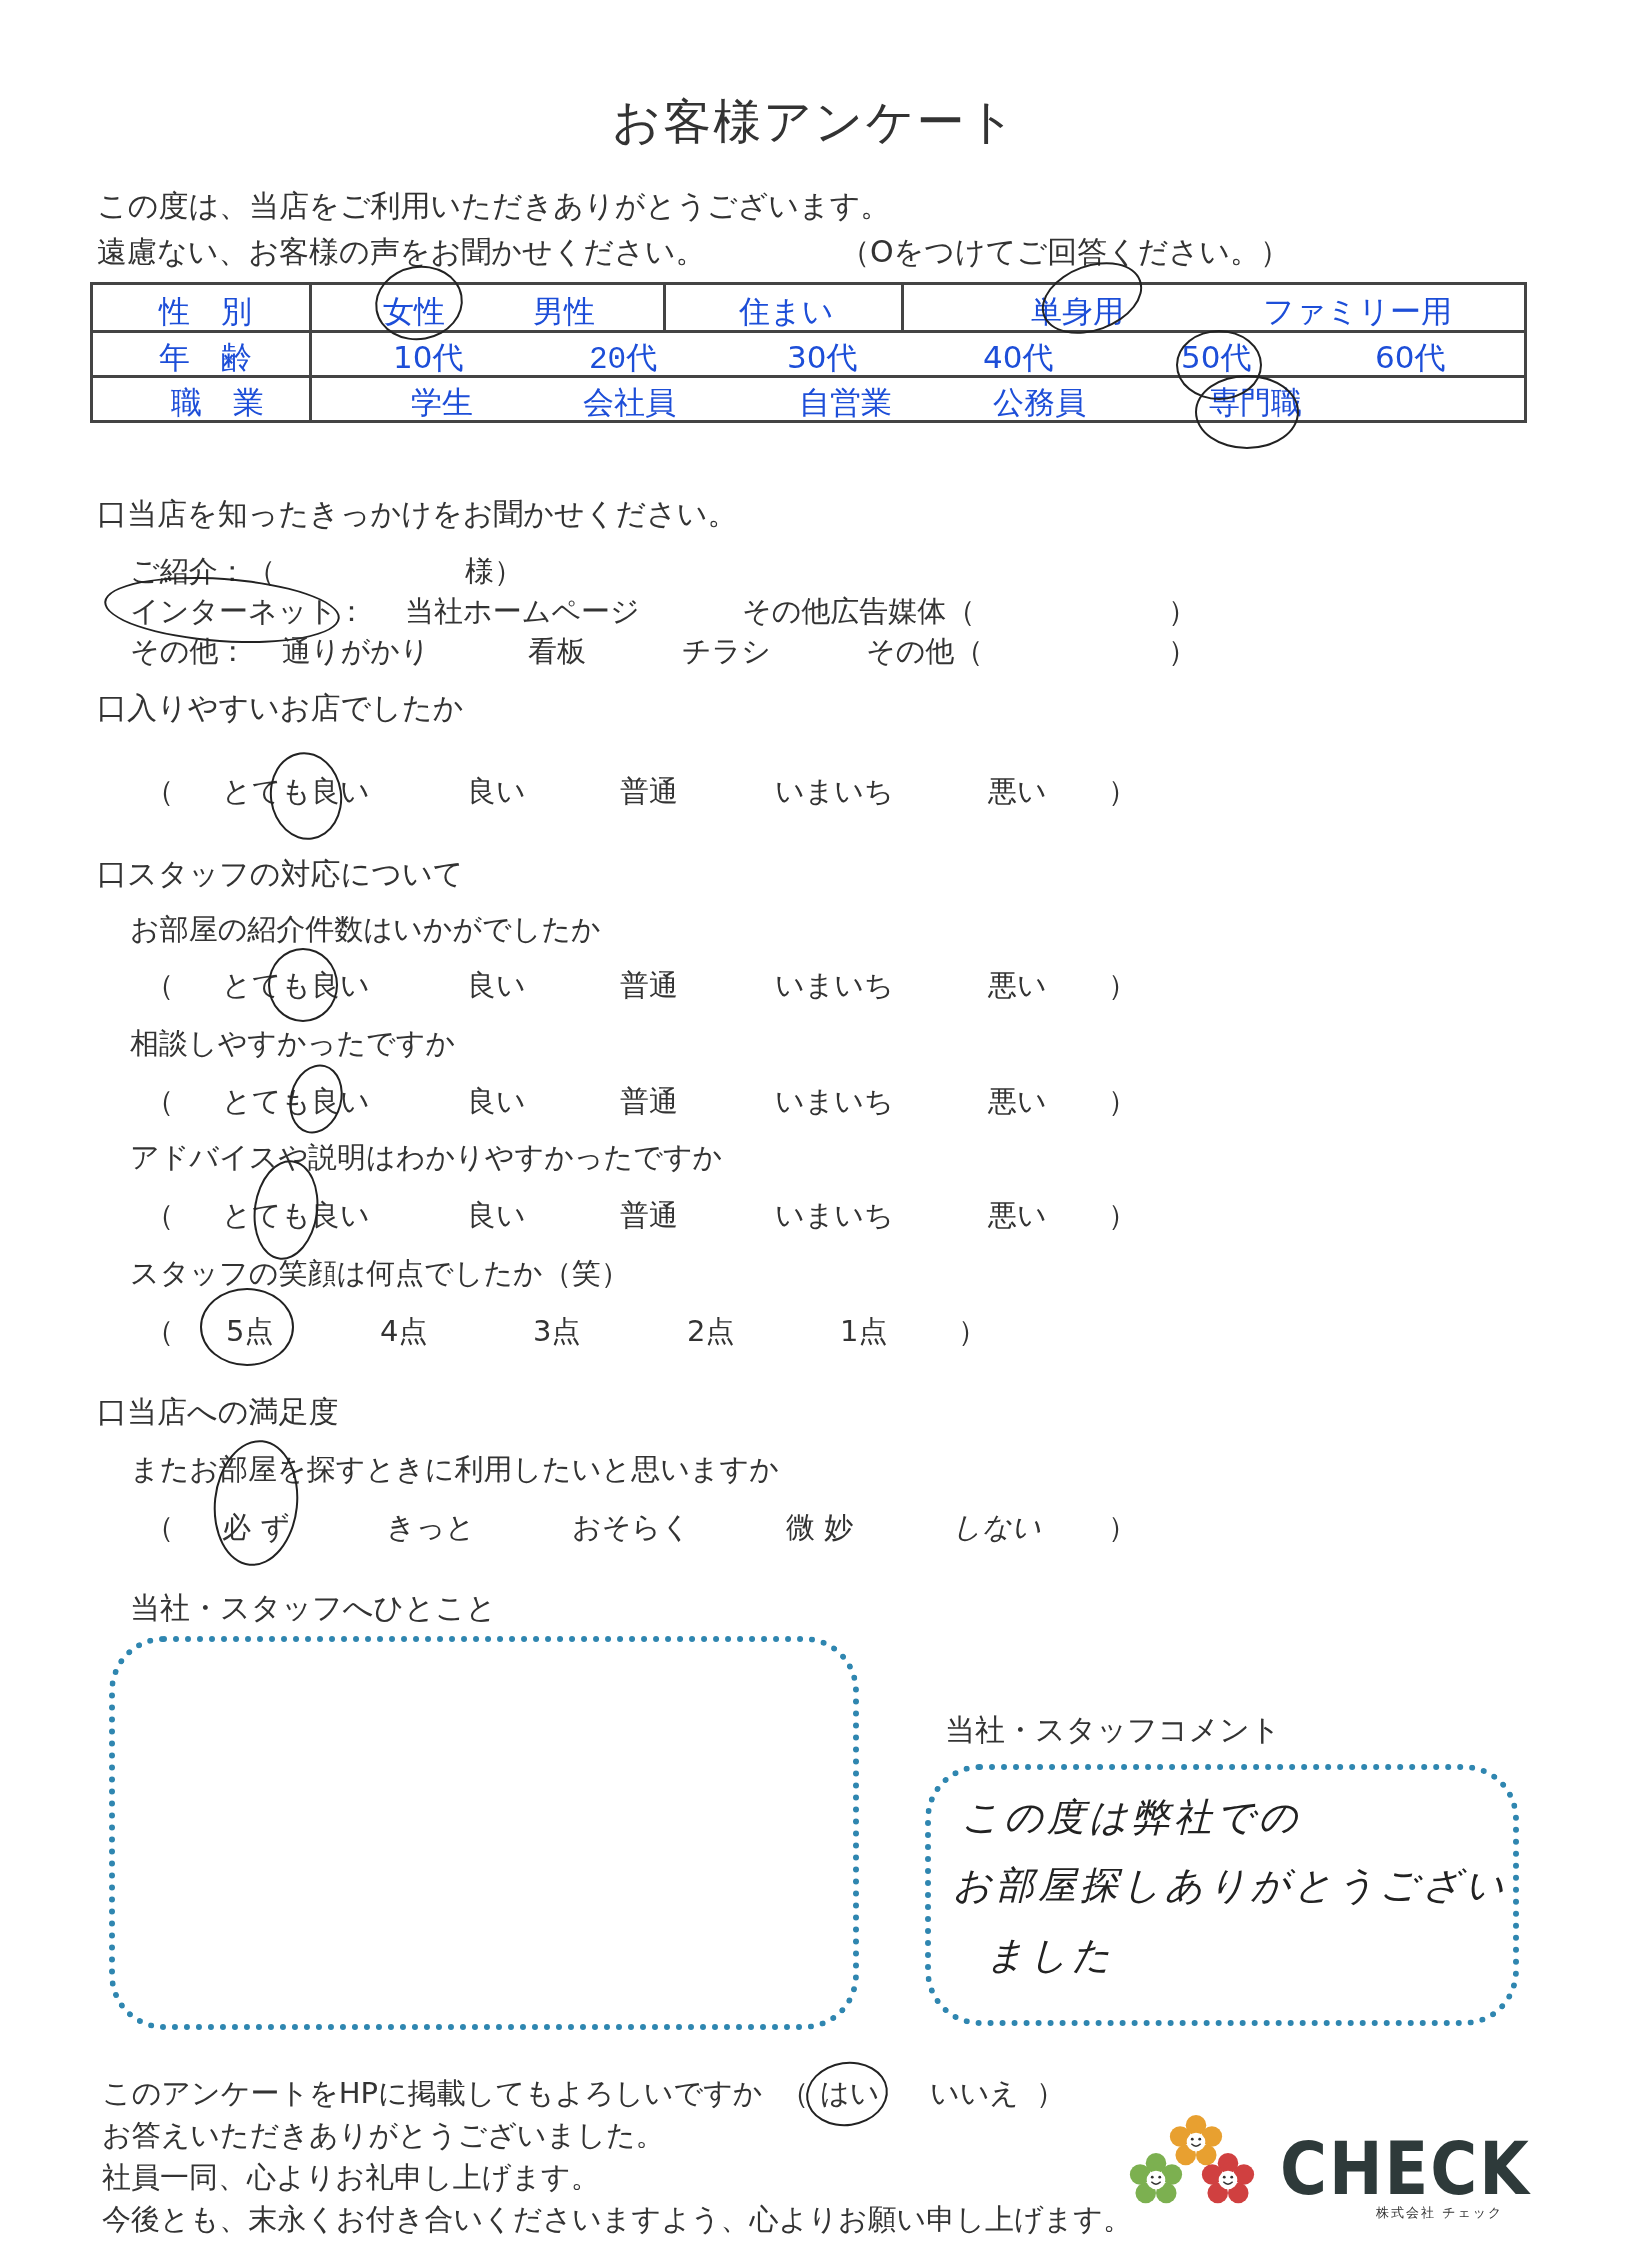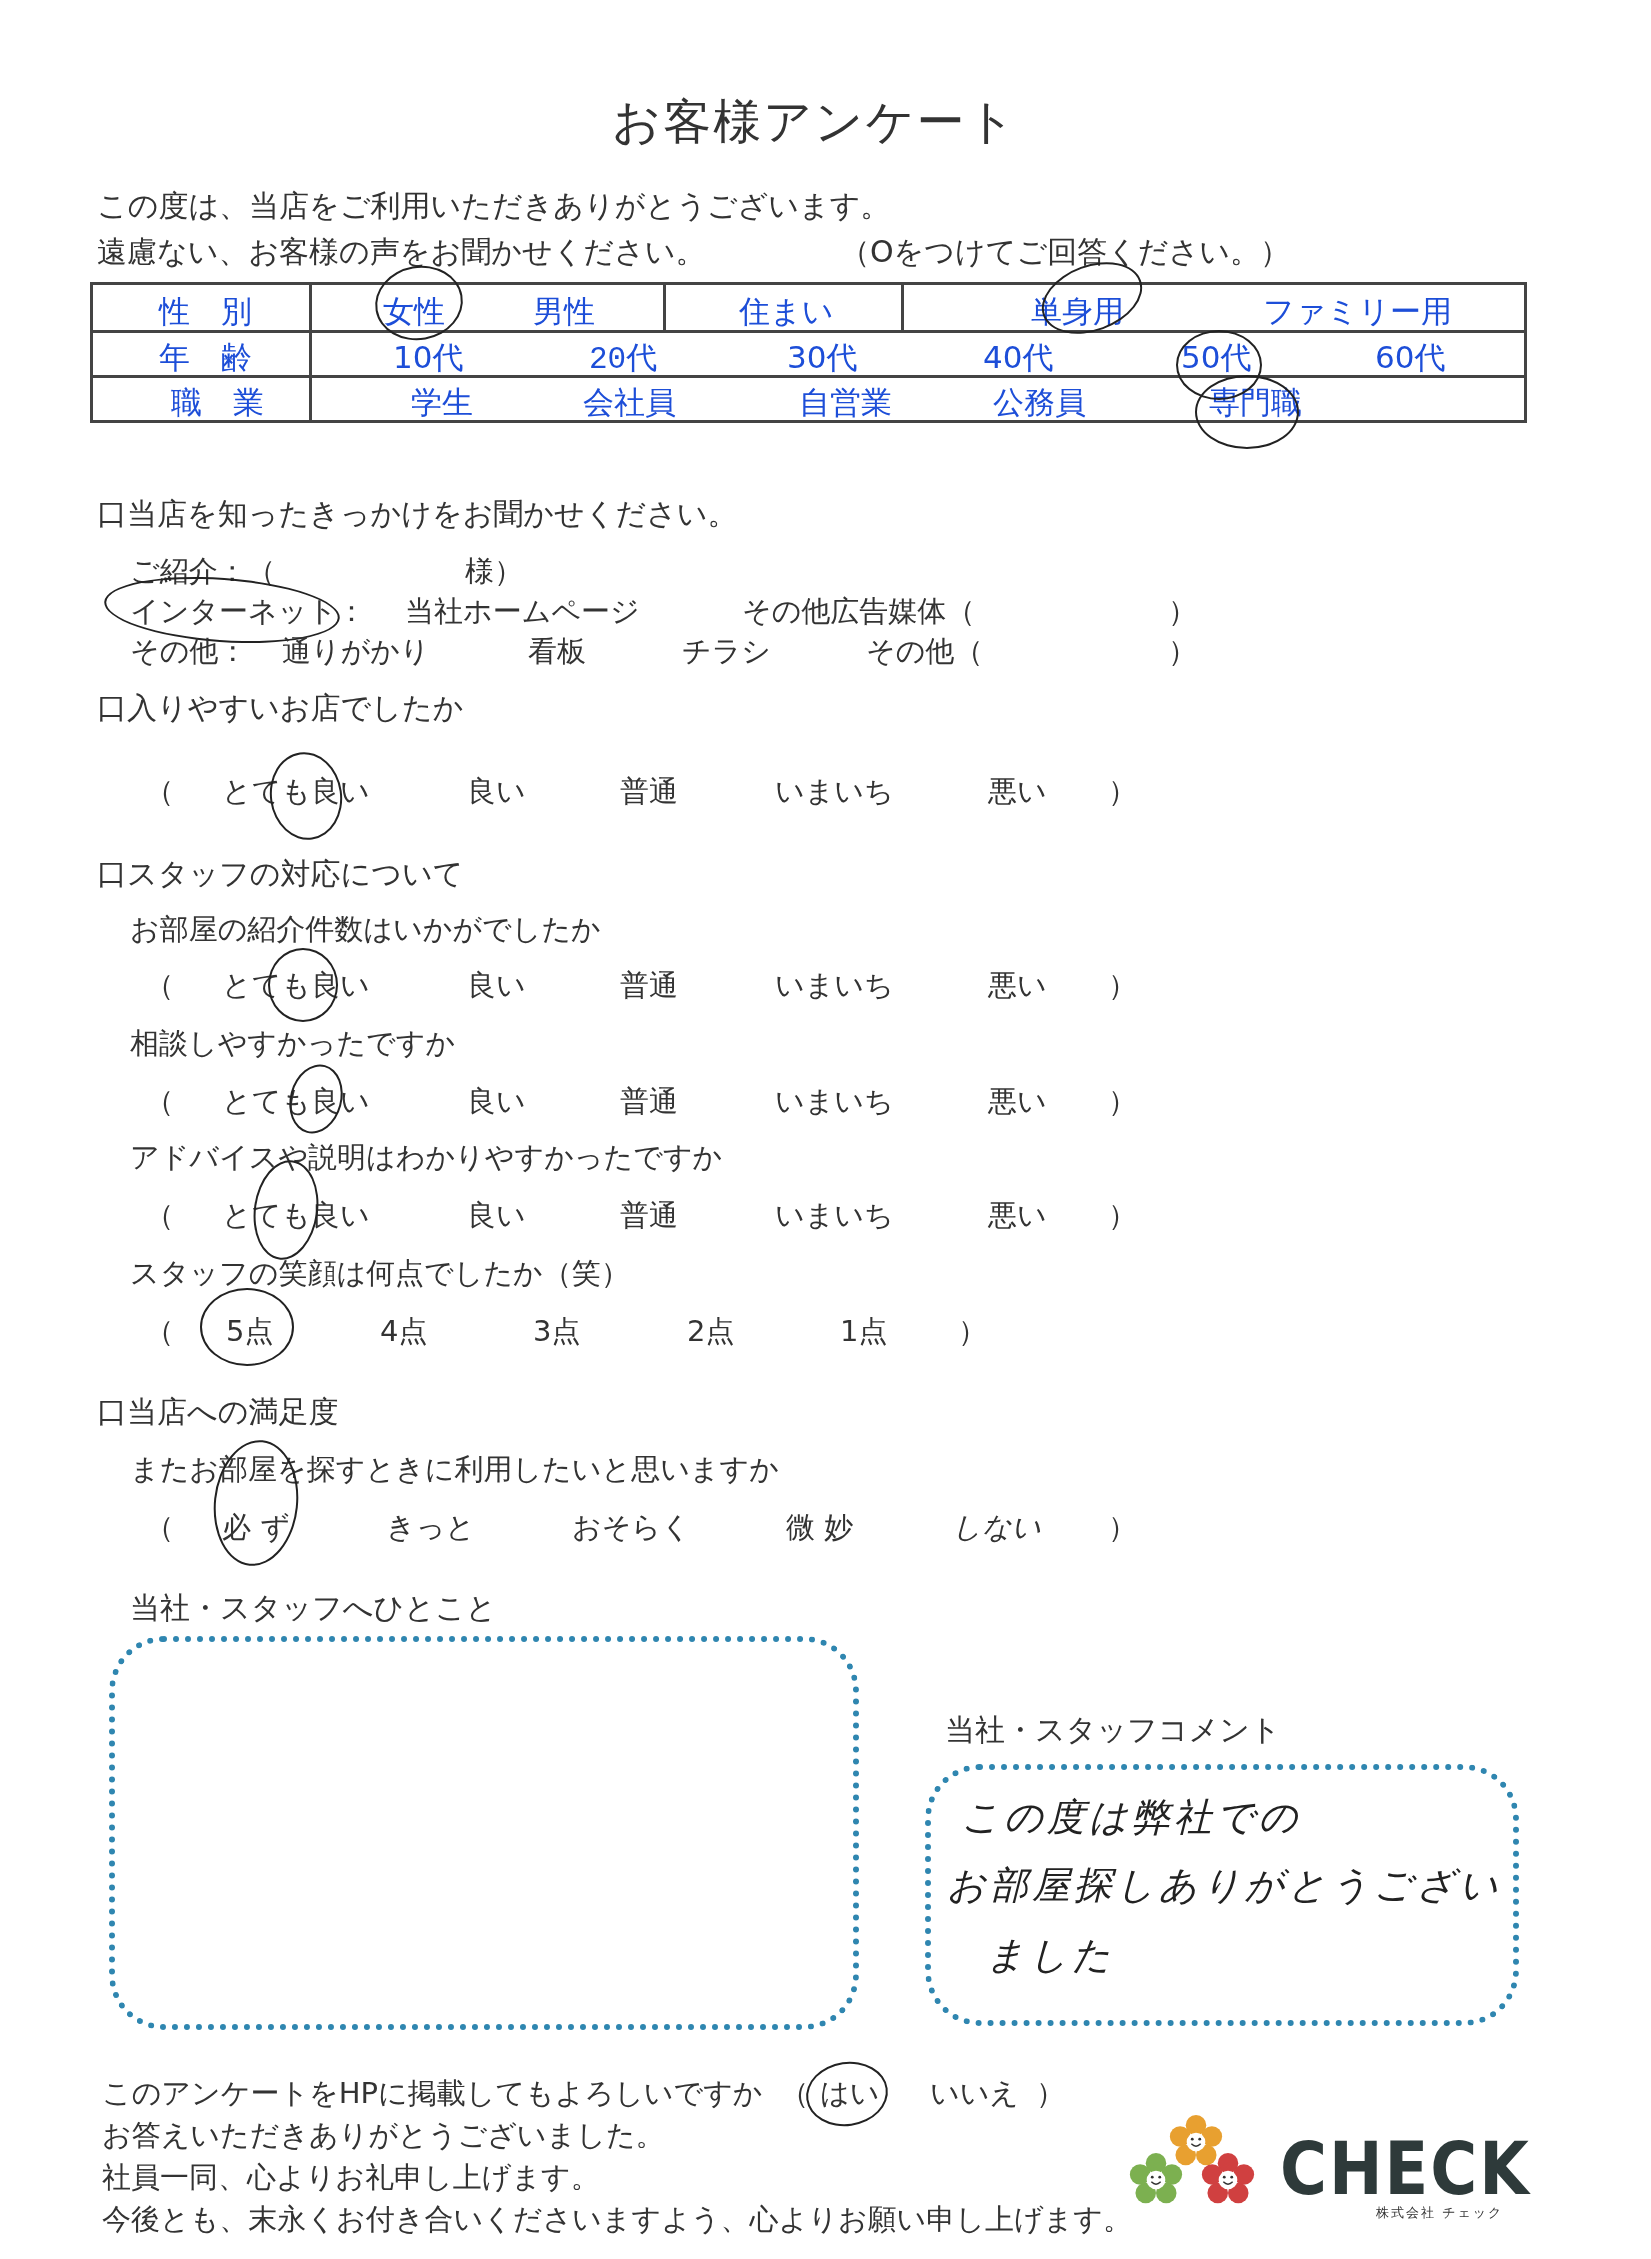--- a/index.html
+++ b/index.html
@@ -156,21 +156,21 @@
 <div class="pen" style="left:214px; top:1440px; width:80px; height:122px; transform:rotate(6deg);"></div>
 
 <div class="abs t30" style="left:130px; top:1588px;">当社・スタッフへひとこと</div>
 <div class="dotbox" style="left:109px; top:1636px; width:750px; height:394px;">
   <div></div>
 </div>
 
 <div class="abs t30" style="left:945px; top:1710px;">当社・スタッフコメント</div>
 <div class="dotbox" style="left:925px; top:1764px; width:594px; height:262px;">
   <div class="abs hand" style="left:30px; top:22px;">この度は弊社での</div>
-  <div class="abs hand" style="left:16px; top:90px;">お部屋探しありがとうござい</div>
+  <div class="abs hand" style="left:22px; top:90px;">お部屋探しありがとうござい</div>
   <div class="abs hand" style="left:55px; top:160px;">ました</div>
 </div>
 
 <div class="abs t28" style="left:102px; top:2074px;">このアンケートをHPに掲載してもよろしいですか</div>
 <div class="abs t28" style="left:780px; top:2074px;">（</div>
 <div class="abs t28" style="left:820px; top:2074px;">はい</div>
 <div class="abs t28" style="left:930px; top:2074px;">いいえ</div>
 <div class="abs t28" style="left:1036px; top:2074px;">）</div>
 <div class="pen" style="left:806px; top:2062px; width:78px; height:60px; transform:rotate(-8deg);"></div>
 

